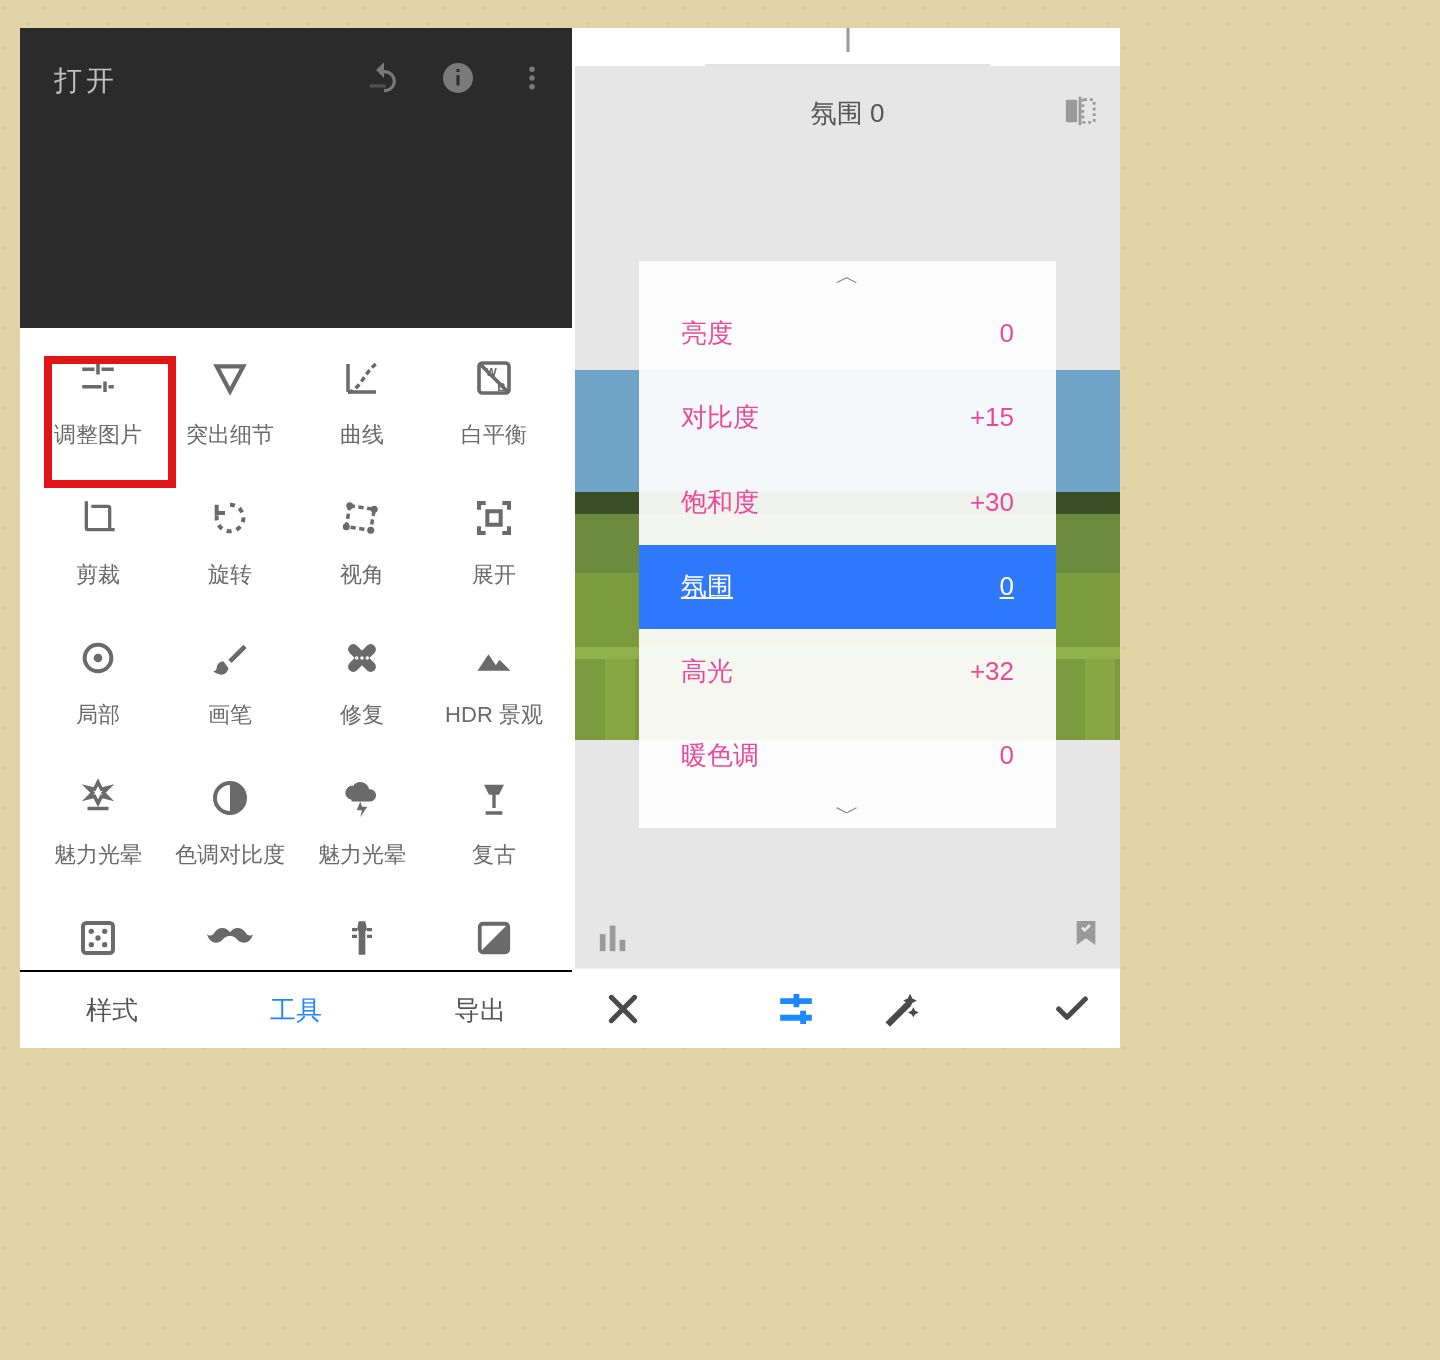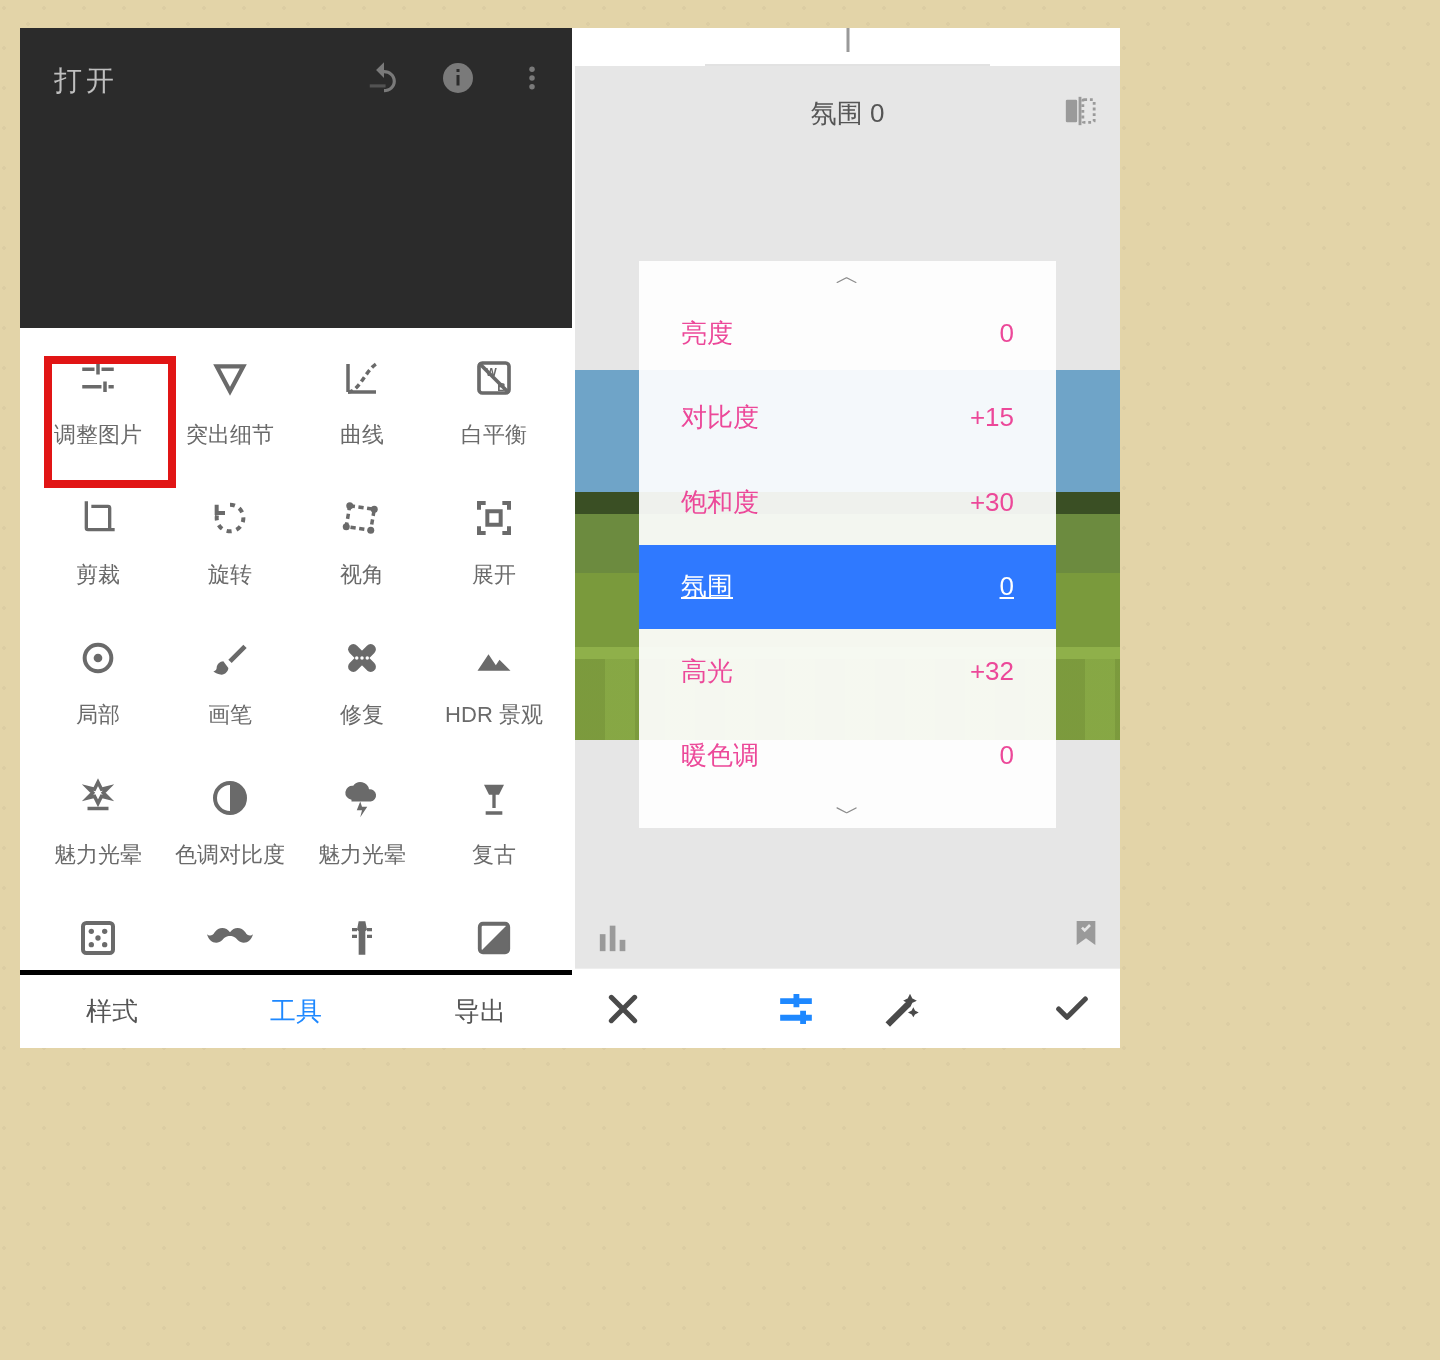--- a/index.html
+++ b/index.html
@@ -49,21 +49,21 @@
   .highlight-box {
     position: absolute;
     border: 8px solid #e11515;
     width: 132px; height: 132px;
     left: 24px; top: 328px;
     pointer-events: none;
   }
 
   .bottom-tabs {
     position: absolute; bottom: 0; left: 0; right: 0; height: 78px;
-    border-top: 5px solid #000000;
+    border-top: 2px solid #000000;
     display: flex; align-items: center; justify-content: space-around;
     font-size: 26px; color: #555;
     background:#fff;
   }
   .bottom-tabs .tab.active { color: #1e88ff; }
 
   
   .r-top {
     height: 38px; background: #fff; position: relative;
   }

